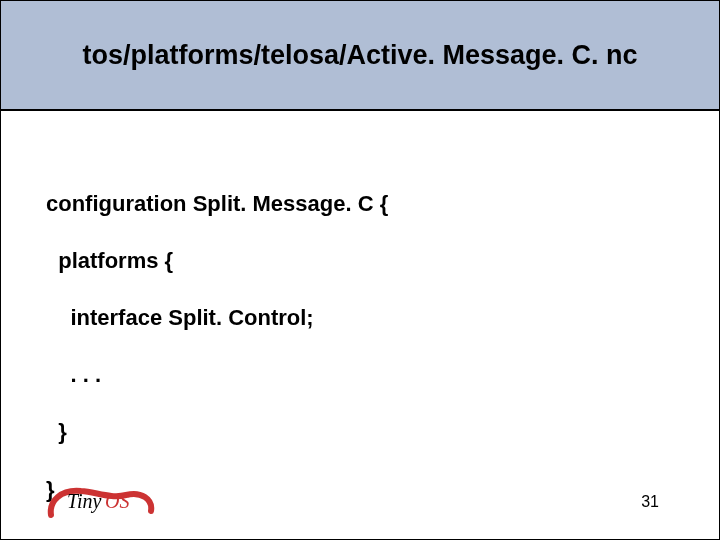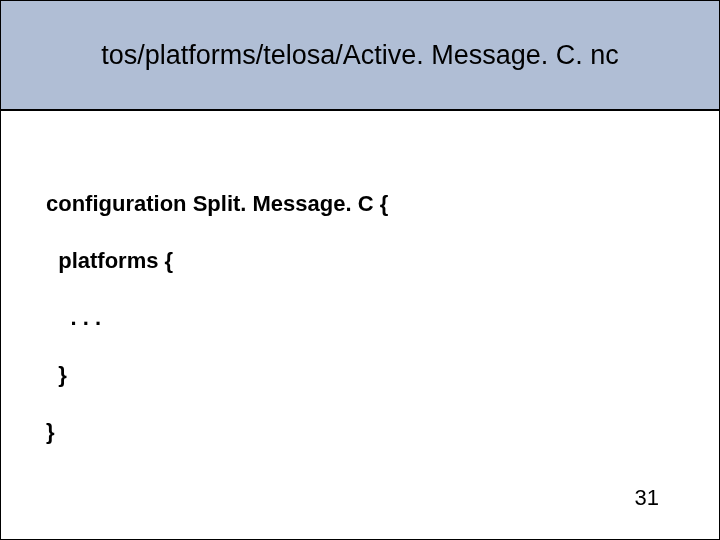--- a/index.html
+++ b/index.html
@@ -19,21 +19,21 @@
     height: 110px;
     background: #b0bed5;
     border-bottom: 2px solid #000;
     display: flex;
     align-items: center;
     justify-content: center;
   }
 
   .title-text {
     font-size: 27px;
-    font-weight: normal;
+    font-weight: bold;
     color: #000;
     text-align: center;
     white-space: nowrap;
   }
 
   .body {
     padding: 50px 45px 0 45px;
     font-size: 22px;
     font-weight: bold;
     color: #000;
@@ -50,41 +50,49 @@
     width: 120px;
     height: 40px;
   }
 
   .logo-wrap svg { width: 120px; height: 40px; display: block; }
 
   .page-num {
     position: absolute;
     right: 60px;
     bottom: 28px;
-    font-size: 22px;
+    font-size: 16px;
     color: #000;
   }
 </style>
 </head>
 <body>
 
 <div class="slide">
 
   <div class="title-band">
     <div class="title-text">tos/platforms/telosa/Active. Message. C. nc</div>
   </div>
 
   <div class="body">
 <div>configuration Split. Message. C {</div>
 <div>  platforms {</div>
+<div>    interface Split. Control;</div>
 <div>    . . .</div>
 <div>  }</div>
 <div>}</div>
 <div class="gap"></div>
 
 
 
   </div>
 
+  <div class="logo-wrap">
+    <svg viewBox="0 0 120 40">
+      <path d="M10 34 C 8 20, 20 8, 40 10 C 55 11, 70 18, 85 14 C 100 10, 112 18, 110 30" fill="none" stroke="#c33" stroke-width="6" stroke-linecap="round"></path>
+      <text x="26" y="27" font-family="Georgia, 'Times New Roman', serif" font-style="italic" font-size="20" fill="#000">Tiny</text>
+      <text x="64" y="27" font-family="Georgia, 'Times New Roman', serif" font-style="italic" font-size="20" fill="#c33">OS</text>
+    </svg>
+  </div>
 
   <div class="page-num">31</div>
 
 </div>
 
 </body></html>

